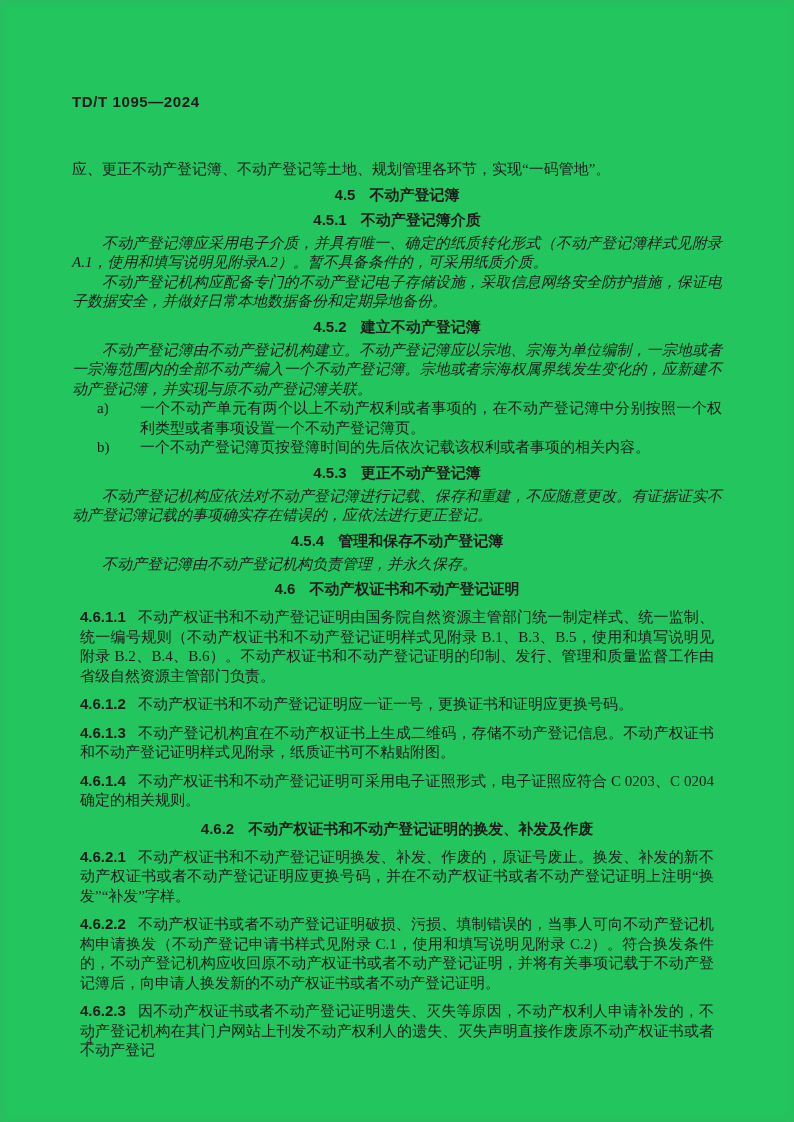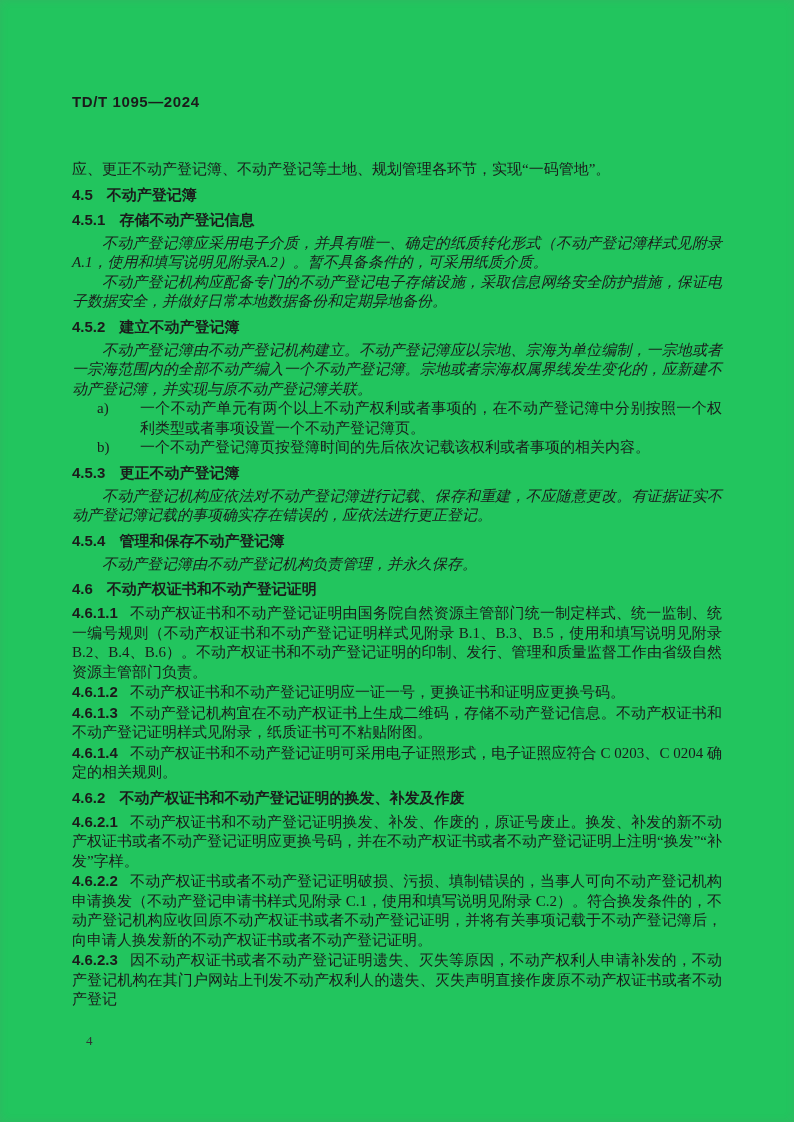--- a/index.html
+++ b/index.html
@@ -31,21 +31,21 @@
     line-height: 16px;
     margin: 0 0 50px 0;
     text-align: left;
   }
   .sec {
     font-family: "Liberation Sans", "DejaVu Sans", sans-serif;
     font-weight: 700;
     font-size: 15px;
     line-height: 20px;
     margin: 5px 0 4px 0;
-    text-align: left;
+    text-align: center;
   }
   .sec .num { margin-right: 14px; }
   p.para {
     margin: 0;
     text-indent: 2em;
     font-style: italic;
   }
   p.cont {
     margin: 0;
     text-indent: 0;
@@ -54,21 +54,21 @@
     display: flex;
     margin: 0;
   }
   .li-label {
     flex: 0 0 43px;
     margin-left: 25px;
     text-align: left;
   }
   .li-text { flex: 1; }
   p.clause {
-    margin: 0;
+    margin: 8px;
     text-indent: 0;
   }
   .cnum {
     font-family: "Liberation Sans", "DejaVu Sans", sans-serif;
     font-weight: 700;
     margin-right: 12px;
     white-space: nowrap;
   }
   .page-number {
     position: absolute;
@@ -89,21 +89,21 @@
 
   <div>
 
     <p class="cont">应、更正不动产登记簿、不动产登记等土地、规划管理各环节，实现“一码管地”。</p>
 
     <div class="sec">
       <span class="num">4.5</span><span>不动产登记簿</span>
     </div>
 
     <div class="sec">
-      <span class="num">4.5.1</span><span>存储不动产登记信息</span>
+      <span class="num">4.5.1</span><span>不动产登记簿介质</span>
     </div>
 
     <p class="para">不动产登记簿应采用电子介质，并具有唯一、确定的纸质转化形式（不动产登记簿样式见附录A.1，使用和填写说明见附录A.2）。暂不具备条件的，可采用纸质介质。</p>
     <p class="para">不动产登记机构应配备专门的不动产登记电子存储设施，采取信息网络安全防护措施，保证电子数据安全，并做好日常本地数据备份和定期异地备份。</p>
 
     <div class="sec">
       <span class="num">4.5.2</span><span>建立不动产登记簿</span>
     </div>
 
     <p class="para">不动产登记簿由不动产登记机构建立。不动产登记簿应以宗地、宗海为单位编制，一宗地或者一宗海范围内的全部不动产编入一个不动产登记簿。宗地或者宗海权属界线发生变化的，应新建不动产登记簿，并实现与原不动产登记簿关联。</p>

